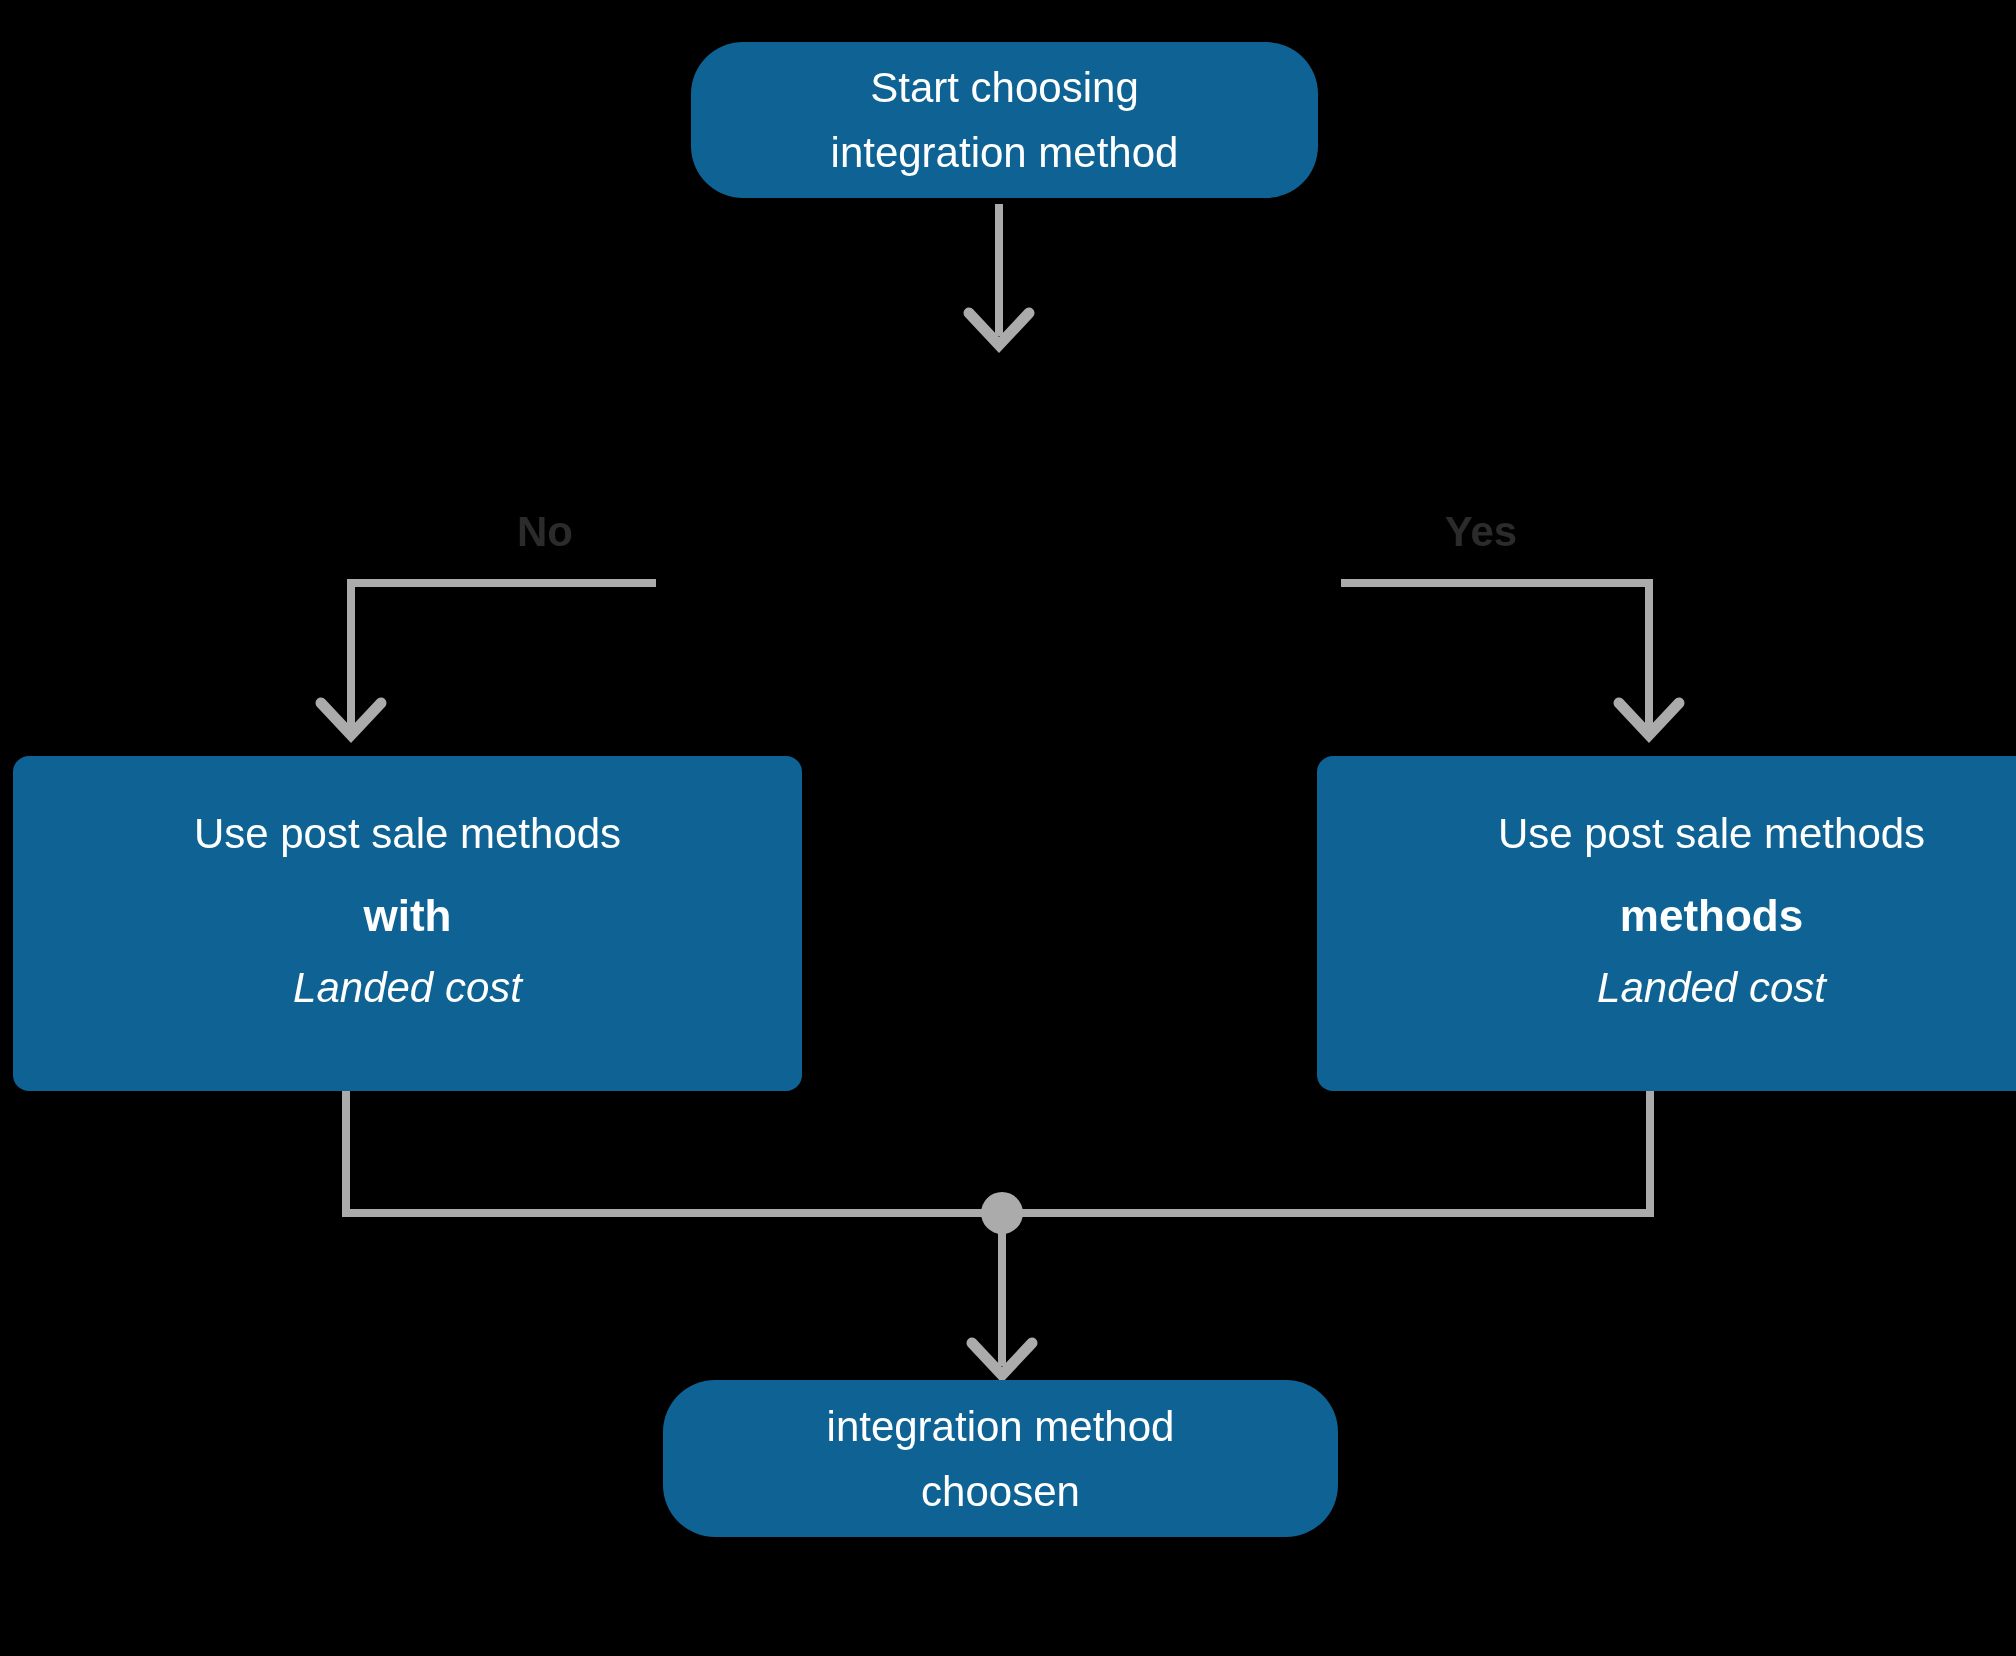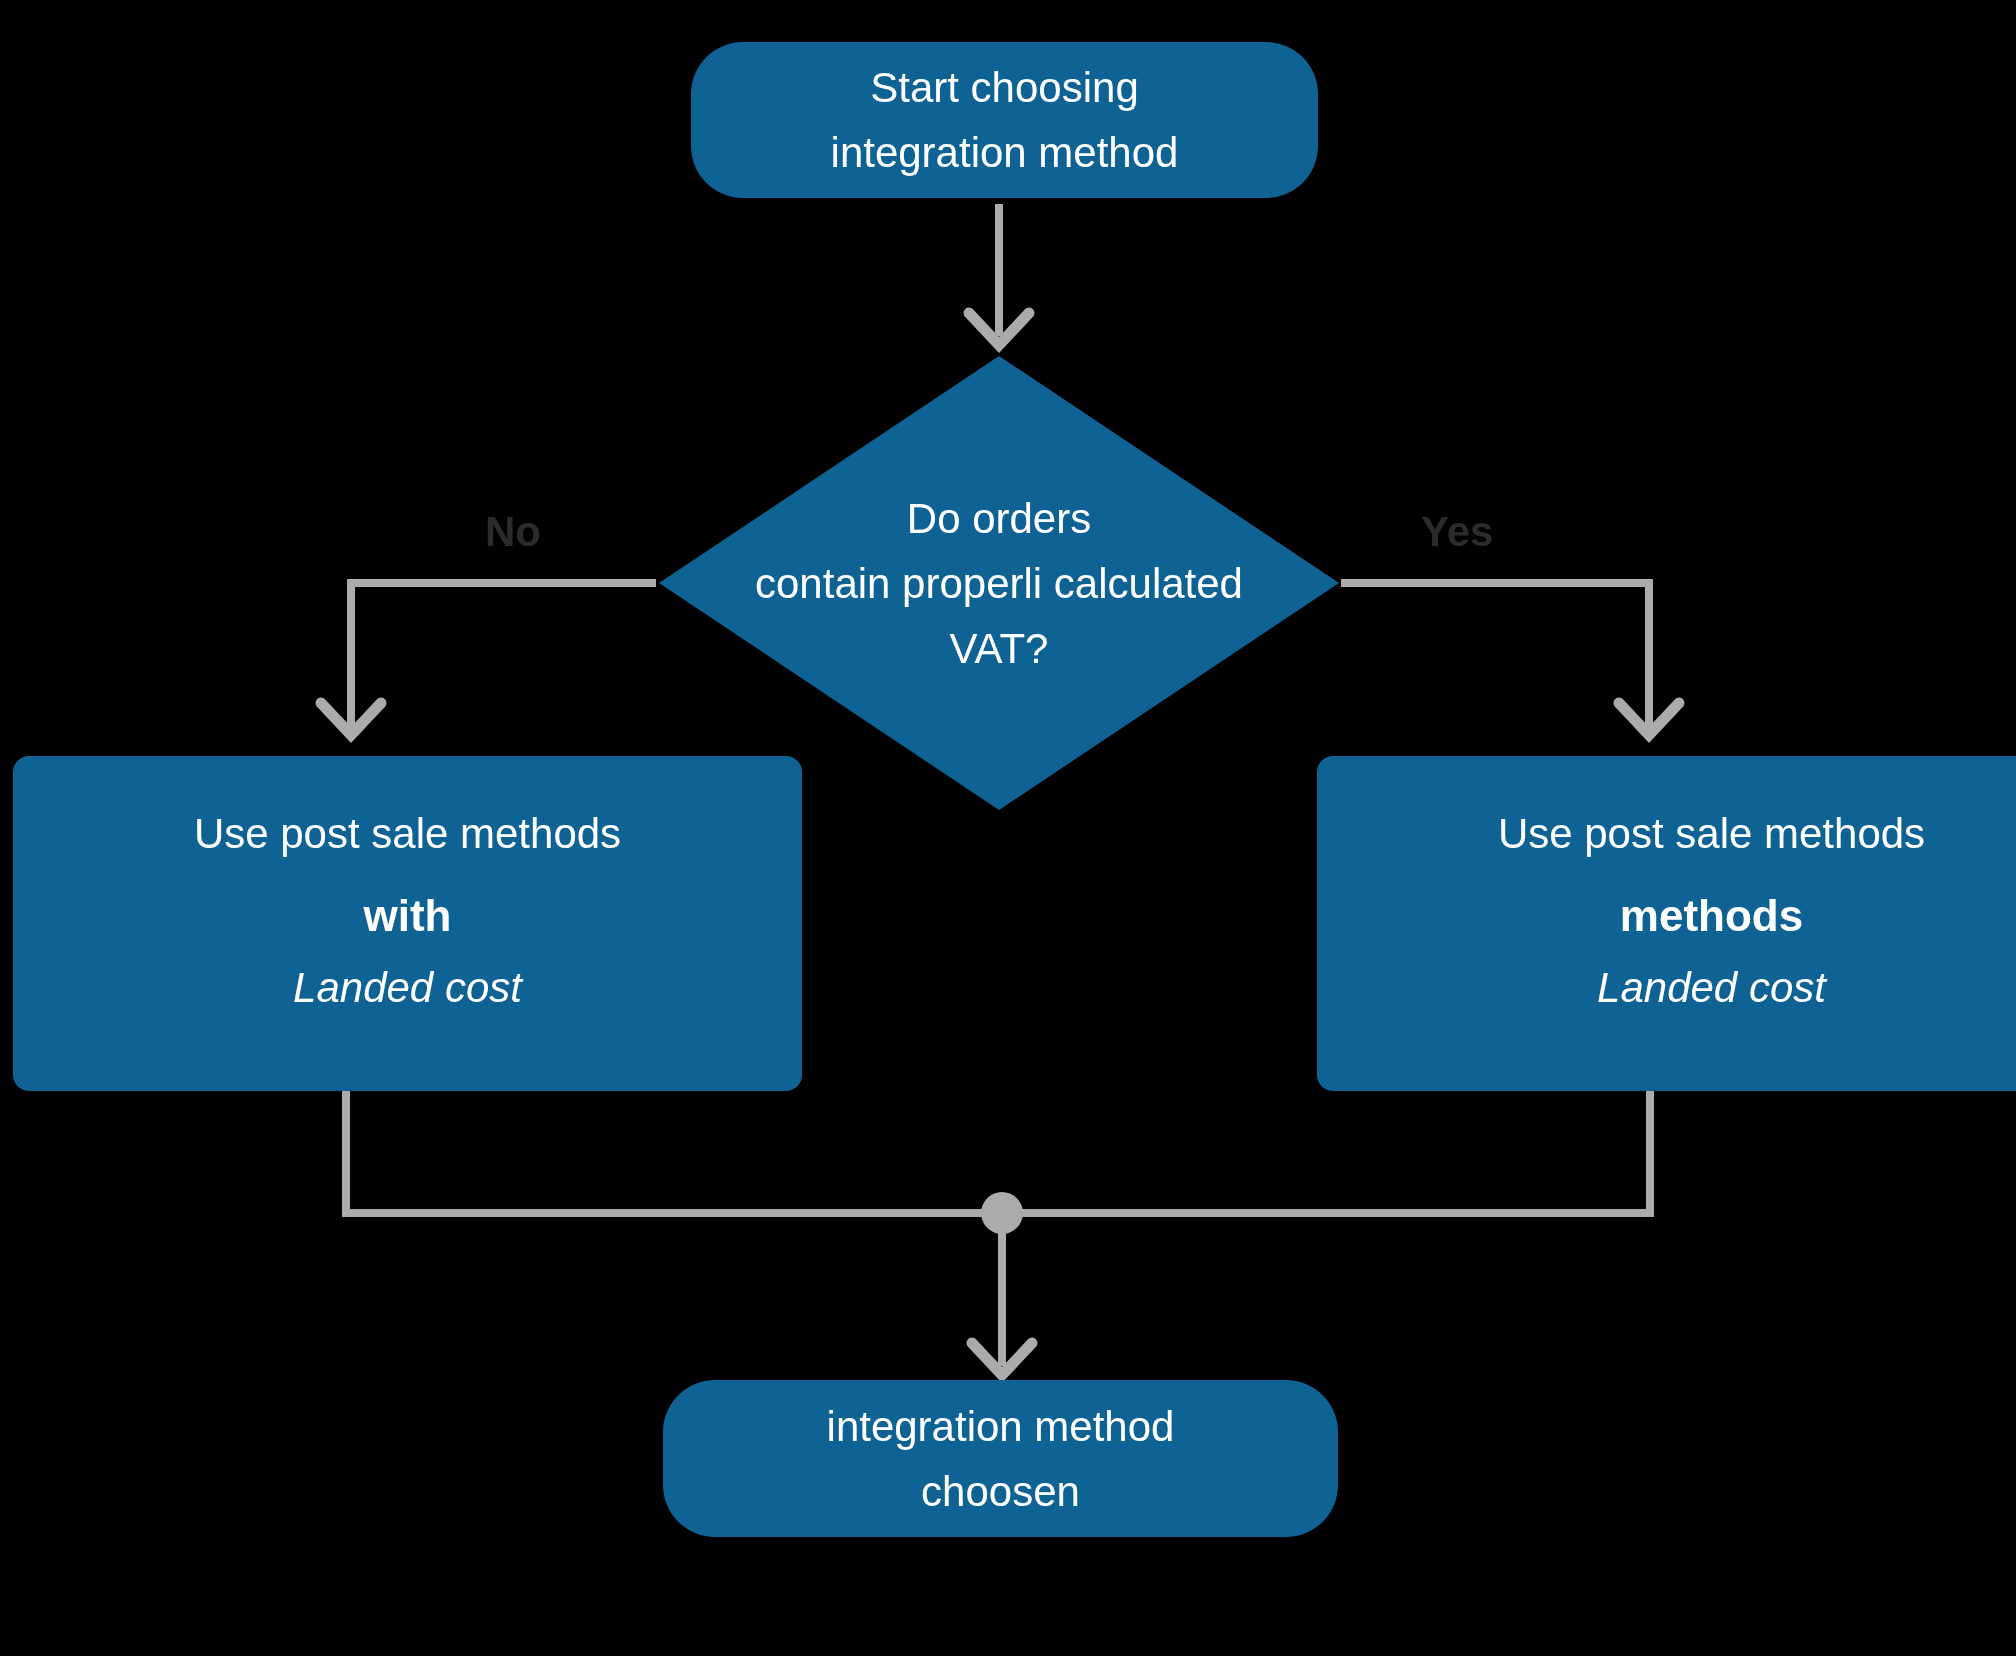--- a/index.html
+++ b/index.html
@@ -75,21 +75,21 @@
     margin-top: 22px;
   }
   .process-box .sub { margin-top: 12px; font-style: italic; }
   #node-end { left: 663px; top: 1380px; width: 675px; height: 157px; }
   .branch-label {
     position: absolute;
     color: #2b2b2b;
     font-size: 42px;
     font-weight: 700;
     width: 120px;
-    text-align: left;
+    text-align: center;
     line-height: 44px;
   }
   #label-no  { left: 485px;  top: 510px; }
   #label-yes { left: 1421px; top: 510px; }
 </style>
 </head>
 <body>
 
 <div id="canvas">
 
@@ -116,25 +116,20 @@
       <line class="conn" x1="1002" y1="1232" x2="1002" y2="1366"></line>
       <polyline class="chevron" points="972,1343 1002,1375 1032,1343"></polyline>
     </g>
   </svg>
 
   <div id="node-start" class="node terminal">
     <div class="line">Start choosing</div>
     <div class="line">integration method</div>
   </div>
 
-  <div id="node-decision" class="node">
-    <div class="line">Do orders</div>
-    <div class="line">contain properli calculated</div>
-    <div class="line">VAT?</div>
-  </div>
 
   <div id="label-no" class="branch-label">No</div>
   <div id="label-yes" class="branch-label">Yes</div>
 
   <div id="node-left" class="node process-box">
     <div class="line">Use post sale methods</div>
     <div class="emphasis">with</div>
     <div class="line sub">Landed cost</div>
   </div>
 

